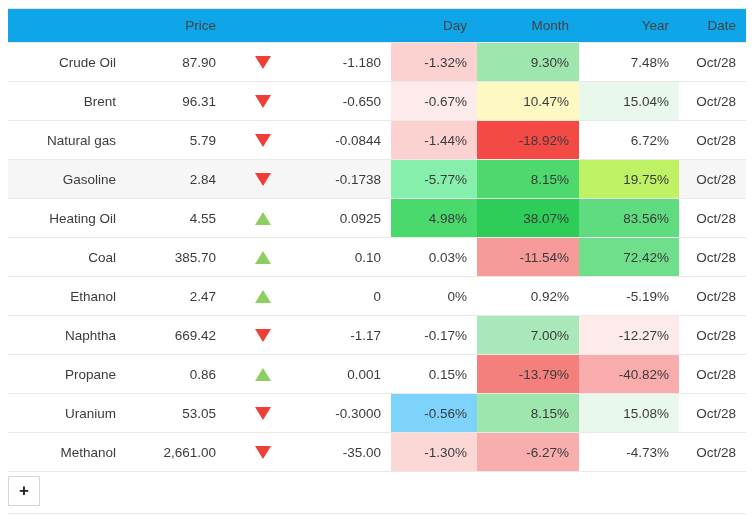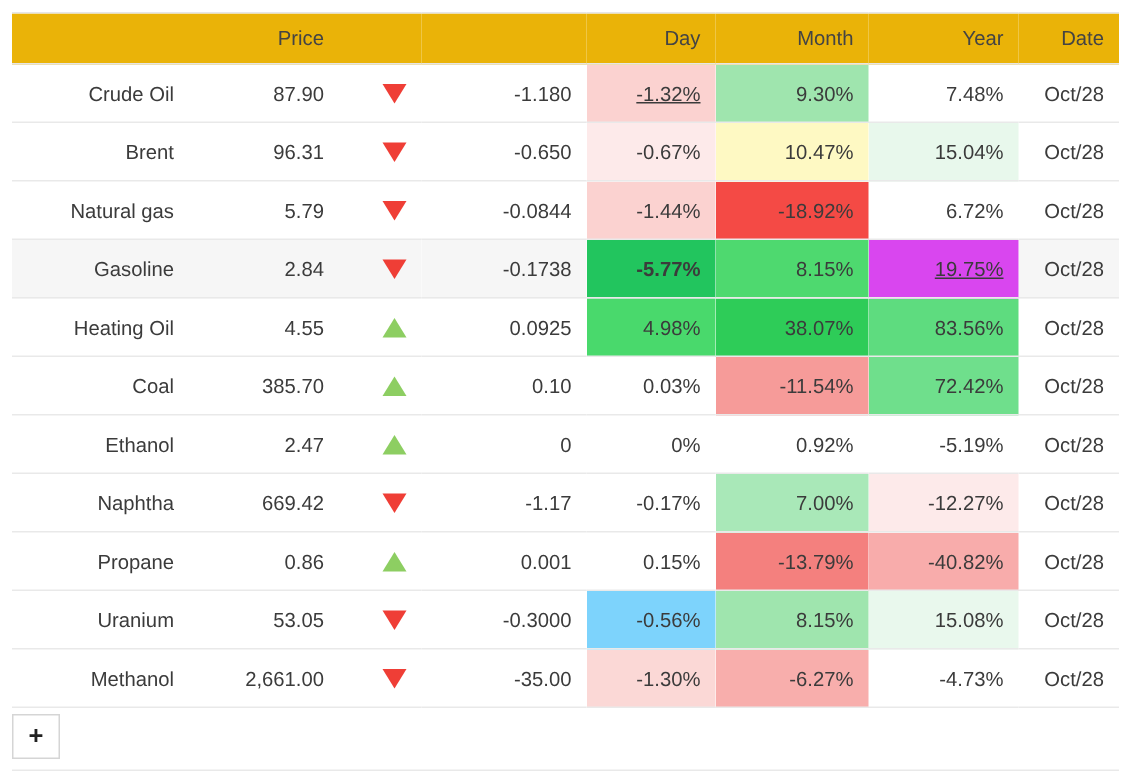--- a/index.html
+++ b/index.html
@@ -32,21 +32,21 @@
   }
 
   table.quote-table {
     border-collapse: collapse;
     table-layout: fixed;
     width: 738px;
     font-size: 13px;
   }
 
   table.quote-table thead th {
-    background: #eab308;
+    background: #0ea5e9;
     border-top: 1px solid #e6e6e6;
     border-bottom: 1px solid #e6e6e6;
     height: 33px;
     font-weight: normal;
     color: #444444;
     font-size: 13.5px;
     padding: 0 10px;
     text-align: right;
     white-space: nowrap;
   }
@@ -163,21 +163,21 @@
           <th>Year</th>
           <th>Date</th>
         </tr>
       </thead>
       <tbody id="table-body">
           <tr>
             <td class="c-name">Crude Oil</td>
             <td>87.90</td>
             <td class="c-arrow"><span class="arrow down"></span></td>
             <td>-1.180</td>
-            <td style="background-color: rgb(251, 210, 208); text-decoration: underline;">-1.32%</td>
+            <td style="background-color: rgb(251, 210, 208);">-1.32%</td>
             <td style="background-color: rgb(159, 229, 174);">9.30%</td>
             <td>7.48%</td>
             <td>Oct/28</td>
           </tr>
           <tr>
             <td class="c-name">Brent</td>
             <td>96.31</td>
             <td class="c-arrow"><span class="arrow down"></span></td>
             <td>-0.650</td>
             <td style="background-color: rgb(253, 234, 234);">-0.67%</td>
@@ -193,23 +193,23 @@
             <td style="background-color: rgb(251, 210, 208); margin-top: 40px;">-1.44%</td>
             <td style="background-color: rgb(244, 74, 69);">-18.92%</td>
             <td>6.72%</td>
             <td>Oct/28</td>
           </tr>
           <tr class="row-highlight">
             <td class="c-name">Gasoline</td>
             <td>2.84</td>
             <td class="c-arrow"><span class="arrow down"></span></td>
             <td>-0.1738</td>
-            <td style="background-color: #22c55e; font-weight: bold;">-5.77%</td>
+            <td style="background-color: #86efac;">-5.77%</td>
             <td style="background-color: rgb(78, 217, 111);">8.15%</td>
-            <td style="background-color: #d946ef; text-decoration: underline;">19.75%</td>
+            <td style="background-color: #bef264;">19.75%</td>
             <td>Oct/28</td>
           </tr>
           <tr>
             <td class="c-name">Heating Oil</td>
             <td>4.55</td>
             <td class="c-arrow"><span class="arrow up"></span></td>
             <td>0.0925</td>
             <td style="background-color: rgb(73, 217, 108); margin-top: 40px;">4.98%</td>
             <td style="background-color: rgb(46, 204, 88);">38.07%</td>
             <td style="background-color: rgb(94, 220, 127);">83.56%</td>

